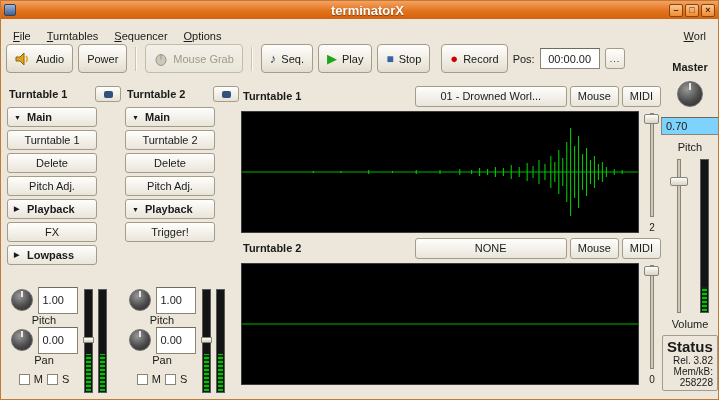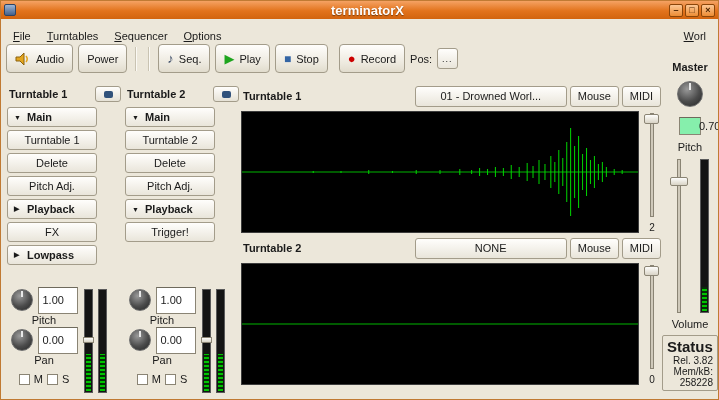--- a/index.html
+++ b/index.html
@@ -103,22 +103,22 @@
   .wnum { position:absolute; bottom:0; width:100%; text-align:center; font-size:10px; }
   
   .master { position:absolute; left:661px; top:40px; width:56px; bottom:2px;
     display:flex; flex-direction:column; align-items:center; }
   .m-title { font-weight:bold; height:14px;margin-top:20px; }
   .m-knob { width:26px; height:26px; margin:6px 0 10px; border-radius:50%;
     background:radial-gradient(circle at 38% 30%, #9a9a9a, #4c4c4c 55%, #242424);
     border:1px solid #6f6f6f; position:relative; }
   .m-knob::after { content:""; position:absolute; left:50%; top:1px; width:2px; height:7px;
     background:#e8e8e8; transform:translateX(-50%); }
-  .m-value { width:22px; height:18px; background:#86efac; border:1px solid #8a8474;
-    border-top-color:#6e6a5c; display:flex; align-items:center; padding-left:19px; }
+  .m-value { width:58px; height:18px; background:#7dd3fc; border:1px solid #8a8474;
+    border-top-color:#6e6a5c; display:flex; align-items:center; padding-left:4px; }
   .m-pitch-label { margin:6px 0 3px; height:13px; }
   .m-sliders { position:relative; width:100%; height:158px; }
   .m-track { position:absolute; left:15px; width:4px; top:2px; bottom:2px;
     background:#cfc9ba; border:1px solid #8a8474; }
   .m-handle { position:absolute; left:8px; width:18px; height:9px; top:20px;
     background:linear-gradient(#fdfdfb,#d9d4c6); border:1px solid #8a8474; border-radius:2px; }
   .m-meter { position:absolute; right:9px; width:9px; top:2px; bottom:2px;
     background:#141414; border:1px solid #5a5a5a; }
   .m-meter-fill { position:absolute; left:1px; right:1px; bottom:1px; height:16%;
     background:repeating-linear-gradient(to top,#00c400 0 2px,#063006 2px 4px); }
@@ -155,38 +155,46 @@
       <svg width="16" height="14" viewBox="0 0 16 14">
           <path d="M1 5 L5 5 L9 1 L9 13 L5 9 L1 9 Z" fill="#e3a51f" stroke="#8a6210"></path>
           <path d="M11 4 Q13.5 7 11 10" stroke="#e3a51f" fill="none" stroke-width="1.5"></path>
         </svg>
       <span>Audio</span>
     </div>
     <div class="tbtn">
       <span>Power</span>
     </div>
     <span class="tsep"></span>
+    <div class="tbtn disabled">
+      <svg width="14" height="14" viewBox="0 0 14 14">
+          <ellipse cx="7" cy="8" rx="5" ry="5.5" fill="#cdc8ba" stroke="#9b958a"></ellipse>
+          <line x1="7" y1="2.5" x2="7" y2="7.5" stroke="#9b958a"></line>
+        </svg>
+      <span>Mouse Grab</span>
+    </div>
     <span class="tsep"></span>
     <div class="tbtn">
       <span class="ic-note">♪</span>
       <span>Seq.</span>
     </div>
     <div class="tbtn">
       <span class="ic-play">▶</span>
       <span>Play</span>
     </div>
     <div class="tbtn">
       <span class="ic-stop">■</span>
       <span>Stop</span>
     </div>
     <div class="tbtn" style="margin-left:6px;">
       <span class="ic-rec">●</span>
       <span>Record</span>
     </div>
     <span>Pos:</span>
+    <span class="field">00:00.00</span>
     <span class="mini">...</span>
   </div>
 
   <div class="panel panel1">
     <div class="panel-header">
       <span>Turntable 1</span>
       <span class="mini-btn">
           <span class="blob"></span>
         </span>
     </div>

